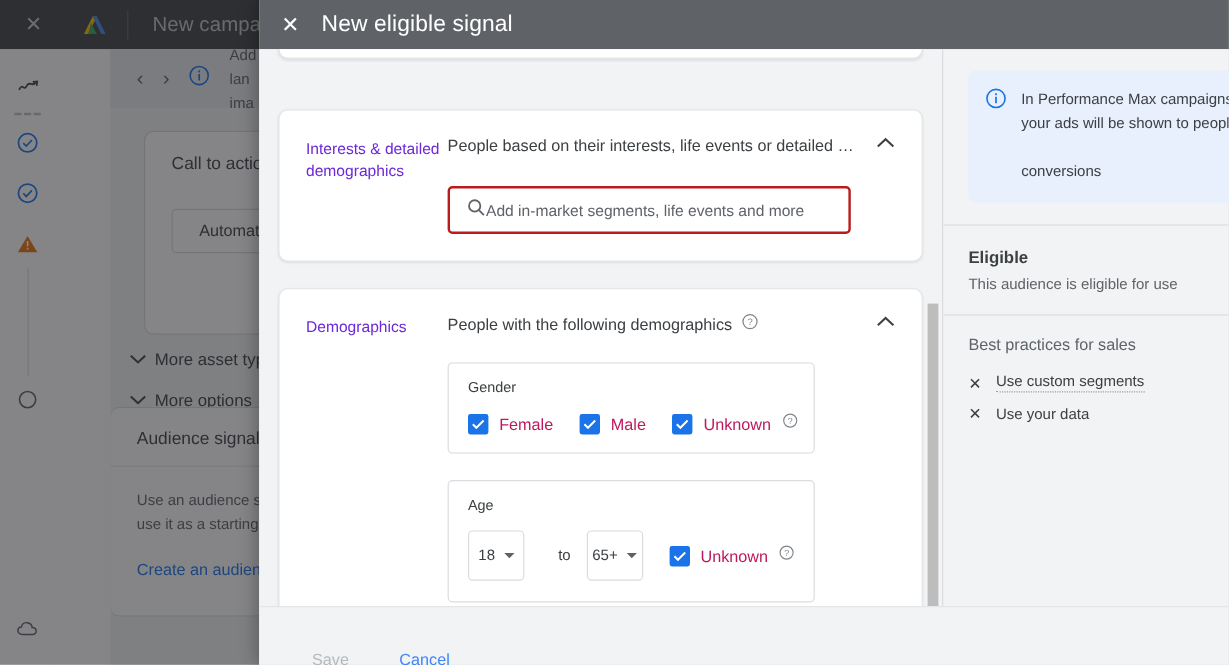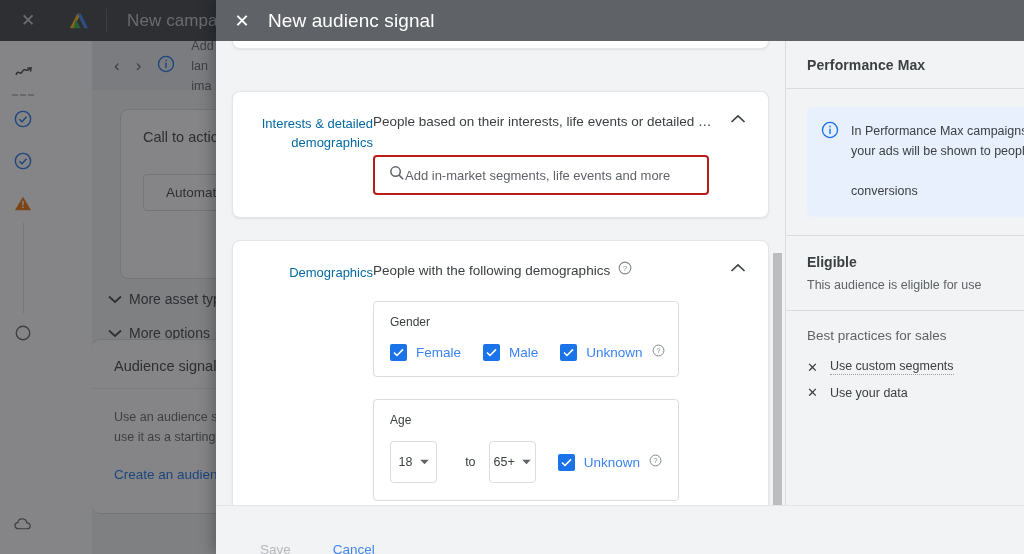--- a/index.html
+++ b/index.html
@@ -91,22 +91,22 @@
   .card {
     background: #ffffff; border-radius: 8px; border: 1px solid #e4e6e8;
     box-shadow: 0 1px 2px rgba(60,64,67,.10);
   }
   .card-clipped {
     position: absolute; left: 16px; right: 16px; top: -36px; height: 44px;
     border-radius: 8px;
   }
   .sec-row { display: flex; padding: 20px 22px 22px 22px; }
   .sec-label {
-    width: 118px; flex: 0 0 118px; font-size: 13px; color: #0369a1;
-    font-weight: 500; line-height: 19px; padding-top: 2px; text-align: right;
+    width: 118px; flex: 0 0 118px; font-size: 13px; color: #6d28d9;
+    font-weight: 500; line-height: 19px; padding-top: 2px;
   }
   .sec-main { flex: 1; min-width: 0; }
   .sec-desc {
     font-size: 13.5px; color: #3c4043; white-space: nowrap;
     overflow: hidden; text-overflow: ellipsis; padding-top: 2px;
   }
   .sec-chev { width: 30px; flex: 0 0 30px; display: flex; justify-content: flex-end; padding-top: 2px; }
 
   .search-box {
     margin-top: 26px; height: 40px; border: 2px solid #b91c1c; border-radius: 4px;
@@ -118,21 +118,21 @@
     border: 1px solid #dadce0; border-radius: 4px; padding: 13px 16px 15px 16px;
     margin-top: 22px; max-width: 306px;
   }
   .inner-title { font-size: 12px; color: #3c4043; margin-bottom: 14px; }
   .cbrow { display: flex; align-items: center; gap: 22px; }
   .cbitem { display: flex; align-items: center; gap: 9px; }
   .cbox {
     width: 17px; height: 17px; border-radius: 2px; background: #1a73e8;
     display: flex; align-items: center; justify-content: center; flex: 0 0 17px;
   }
-  .cblabel { font-size: 13.5px; color: #3b82f6; }
+  .cblabel { font-size: 13.5px; color: #be185d; }
 
   .agerow { display: flex; align-items: center; gap: 13px; }
   .sel {
     width: 56px; height: 42px; border: 1px solid #dadce0; border-radius: 4px;
     display: flex; align-items: center; justify-content: center; gap: 7px;
     font-size: 12.5px; color: #3c4043; background: #fff;
   }
   .to-word { font-size: 12.5px; color: #3c4043; margin-left: 15px; }
 
   #vscroll {
@@ -292,21 +292,21 @@
     </div>
   </div>
 
   <div id="dimmer"></div>
 </div>
 
 <div id="modal">
 
   <div id="modal-header">
     <div class="mh-close">✕</div>
-    <div class="mh-title">New audienc signal</div>
+    <div class="mh-title">New eligible signal</div>
   </div>
 
   <div id="modal-body">
 
     <div id="mb-scroll">
 
       <div class="card card-clipped"></div>
 
       <div class="card" style="margin-top:50px;">
         <div class="sec-row">
@@ -422,21 +422,20 @@
         </div>
 
       </div>
 
       <div id="vtrack">
         <div id="vscroll" style="position:absolute; right:0; top:212px;"></div>
       </div>
     </div>
 
     <div id="mb-side">
-      <div class="side-head">Performance Max</div>
 
       <div class="side-pad">
         <div class="infobox">
           <span style="flex:0 0 18px;">
             <svg width="18" height="18" viewBox="0 0 20 20">
                 <circle cx="10" cy="10" r="8.4" fill="none" stroke="#1a73e8" stroke-width="1.5"></circle>
                 <rect x="9.2" y="8.5" width="1.6" height="6" fill="#1a73e8"></rect>
                 <rect x="9.2" y="5.2" width="1.6" height="1.8" fill="#1a73e8"></rect>
               </svg>
           </span>

